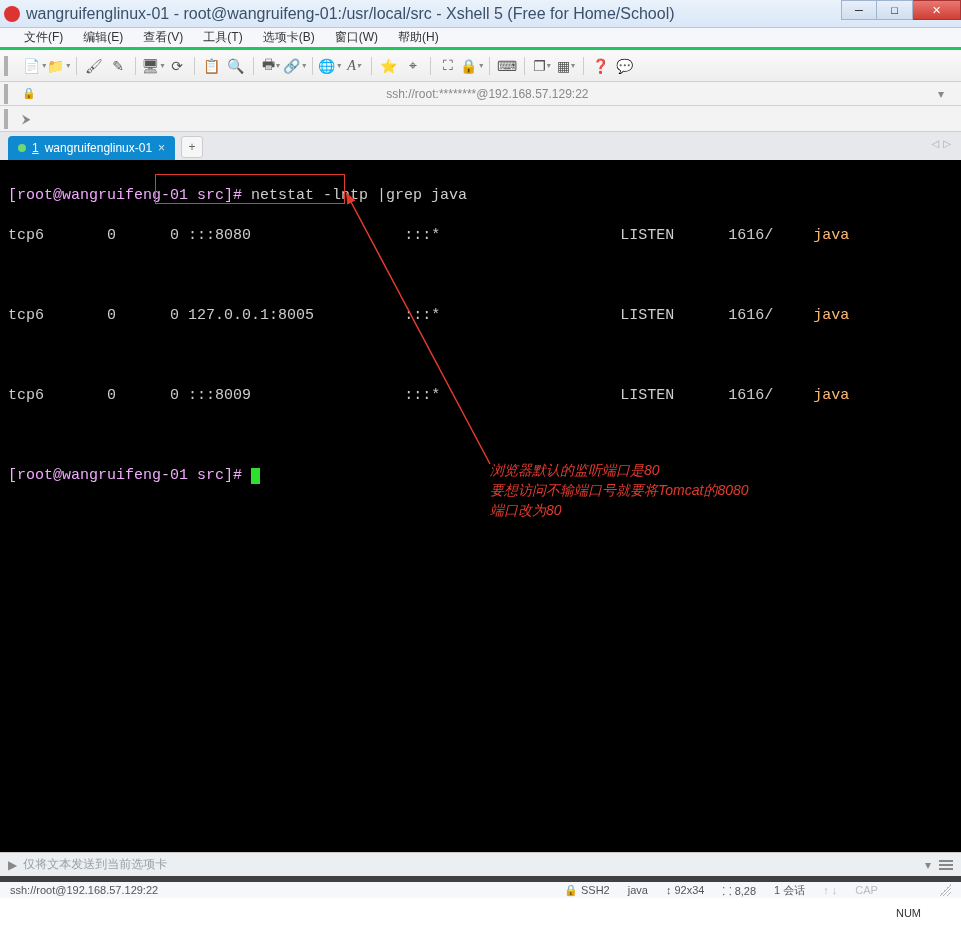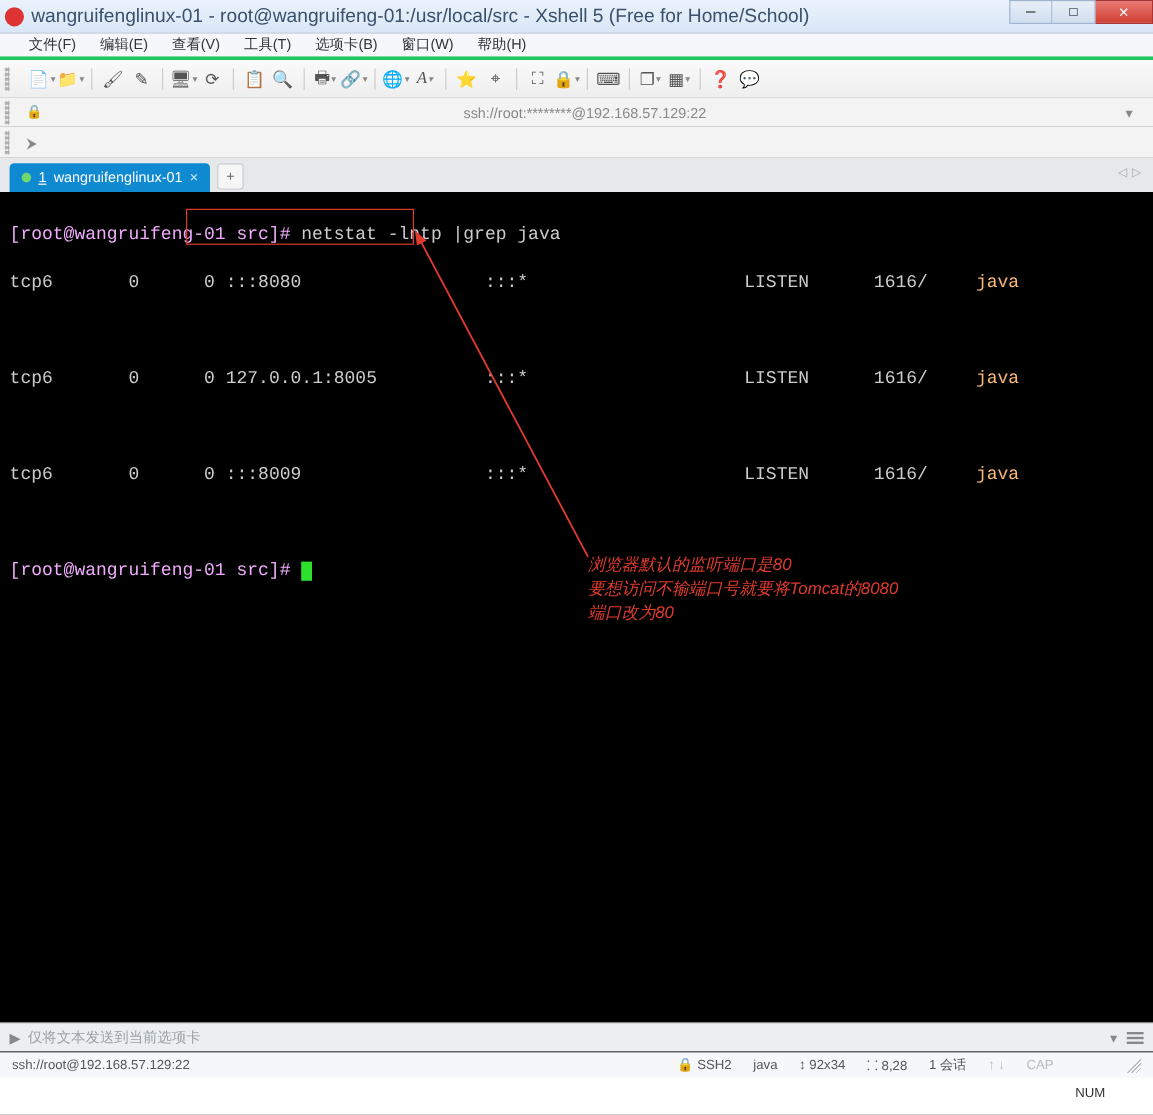--- a/index.html
+++ b/index.html
@@ -59,21 +59,21 @@
 .annotation-text { position: absolute; color: #e23b2e; font-family: "Microsoft YaHei", sans-serif; font-size: 14px; line-height: 20px; white-space: pre; }
 
 
 .inputbar { height: 24px; background: #eceff2; border-top: 1px solid #c8c8c8; display: flex; align-items: center; padding: 0 8px; color: #9aa0a6; font-size: 12px; }
 .inputbar .send-icon { margin-right: 6px; color: #888; }
 .inputbar-right { margin-left: auto; display: flex; gap: 8px; color: #888; align-items: center; }
 .hamburger { display: inline-block; width: 14px; height: 10px; border-top: 2px solid #888; border-bottom: 2px solid #888; position: relative; }
 .hamburger::before { content: ''; position: absolute; top: 2px; left: 0; right: 0; height: 2px; background: #888; }
 
 
-.statusbar { height: 22px; background: #f5f7fa; border-top: 1px solid #404040; display: flex; align-items: center; padding: 0 10px; font-size: 11px; color: #555; gap: 18px; }
+.statusbar { height: 22px; background: #f5f7fa; border-top: 6px solid #404040; display: flex; align-items: center; padding: 0 10px; font-size: 11px; color: #555; gap: 18px; }
 .statusbar .sb-left { flex: 1; }
 .statusbar .sb-item { white-space: nowrap; }
 .sb-arrows { color: #bbb; }
 .sb-cap { color: #bbb; }
 .sb-num { color: #333; margin-top: 46px; }
 .resize-grip { width: 12px; height: 12px; background: linear-gradient(135deg, transparent 50%, #bbb 50%, #bbb 55%, transparent 55%, transparent 65%, #bbb 65%, #bbb 70%, transparent 70%, transparent 80%, #bbb 80%, #bbb 85%, transparent 85%); }
 </style>
 </head>
 <body>
 

